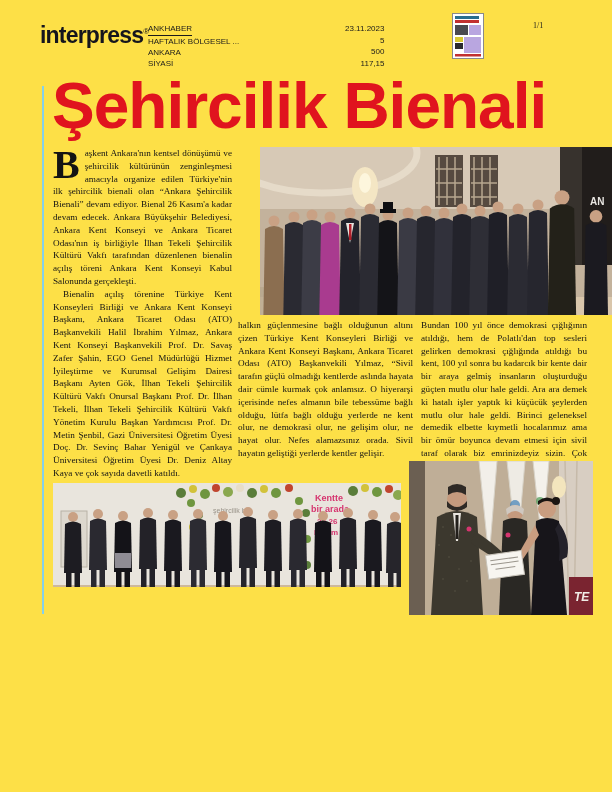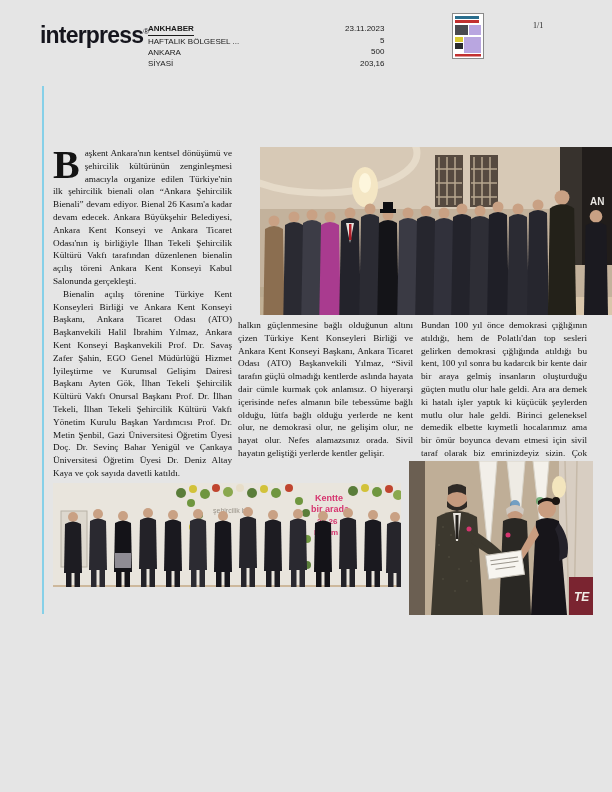--- a/index.html
+++ b/index.html
@@ -1,23 +1,23 @@
 <!DOCTYPE html>
 <html><head>
 <meta charset="utf-8">
 <style>
   html,body{margin:0;padding:0;background:#ffffff;}
-  .page{position:relative;width:612px;height:792px;background:#e5e5e5;overflow:hidden;
+  .page{position:relative;width:612px;height:792px;background:#fde047;overflow:hidden;
         font-family:"Liberation Serif",serif;color:#111;}
   
   .hdr{position:absolute;left:0;top:0;width:612px;height:75px;font-family:"Liberation Sans",sans-serif;}
   .logo{position:absolute;left:40px;top:22px;font-size:23px;font-weight:bold;letter-spacing:-0.8px;color:#15151d;}
   .logo sup{font-size:8px;font-weight:normal;}
   .src{position:absolute;left:148px;top:23px;font-size:8px;line-height:11px;color:#1a1a1a;}
-  .src .nm{font-weight:bold;border-bottom:1px solid #1a1a1a;display:inline-block;padding-bottom:1px;}
+  .src .nm{font-weight:normal;border-bottom:1px solid #1a1a1a;display:inline-block;padding-bottom:1px;}
   .meta-l{position:absolute;left:273px;top:23px;font-size:8px;line-height:11.5px;color:#1a1a1a;}
   .meta-v{position:absolute;left:345px;top:23px;font-size:8px;line-height:11.5px;color:#1a1a1a;text-align:right;}
   .thumb{position:absolute;left:452px;top:13px;width:30px;height:44px;border:1px solid #8a8a8a;background:#fff;}
   .pgind{position:absolute;left:533px;top:21px;font-size:8px;color:#1a1a1a;font-family:Liberation Serif, serif;}
   
   .headline{position:absolute;left:52px;top:74px;width:545px;font-family:"Liberation Sans",sans-serif;
             font-weight:bold;font-size:64px;letter-spacing:-1px;line-height:1;color:#e0141e;white-space:nowrap;}
   .blue-rule{position:absolute;left:42px;top:86px;width:2px;height:528px;background:#86d0e8;}
   
   .col{position:absolute;font-size:9.2px;line-height:12.8px;text-align:justify;color:#141414;}
@@ -46,40 +46,41 @@
       <div><span class="nm">ANKHABER</span></div>
       <div>HAFTALIK BÖLGESEL ...</div>
       <div>ANKARA</div>
       <div>SİYASİ</div>
     </div>
 
     <div class="meta-v">
       <div>23.11.2023</div>
       <div>5</div>
       <div>500</div>
-      <div>203,16</div>
+      <div>117,15</div>
     </div>
 
     <div class="thumb">
       <svg width="30" height="44" viewBox="0 0 30 44">
         <rect x="0" y="0" width="30" height="44" fill="#ffffff"></rect>
         <rect x="2" y="2" width="24" height="3" fill="#2a6e8e"></rect>
         <rect x="2" y="6" width="24" height="3" fill="#c23030"></rect>
         <rect x="2" y="11" width="13" height="10" fill="#4a4a50"></rect>
         <rect x="16" y="11" width="12" height="10" fill="#b9a6e0"></rect>
         <rect x="2" y="23" width="8" height="5" fill="#d8c832"></rect>
         <rect x="2" y="29" width="8" height="6" fill="#2a2a2e"></rect>
         <rect x="11" y="23" width="17" height="16" fill="#b9a6e0"></rect>
         <rect x="2" y="40" width="26" height="2.5" fill="#c23030"></rect>
       </svg>
     </div>
 
     <div class="pgind">1/1</div>
   </div>
 
+  <div class="headline">Şehircilik Bienali</div>
   <div class="blue-rule"></div>
 
   <div class="ph ph-top">
     <svg width="353" height="168" viewBox="0 0 353 168">
       <defs>
         <g id="person">
             <circle cy="-4" r="5.5" fill="#c9a184"></circle>
             <path d="M-9,4 Q0,-2 9,4 L11,112 L-11,112 Z" fill="currentColor"></path>
           </g>
       </defs>

